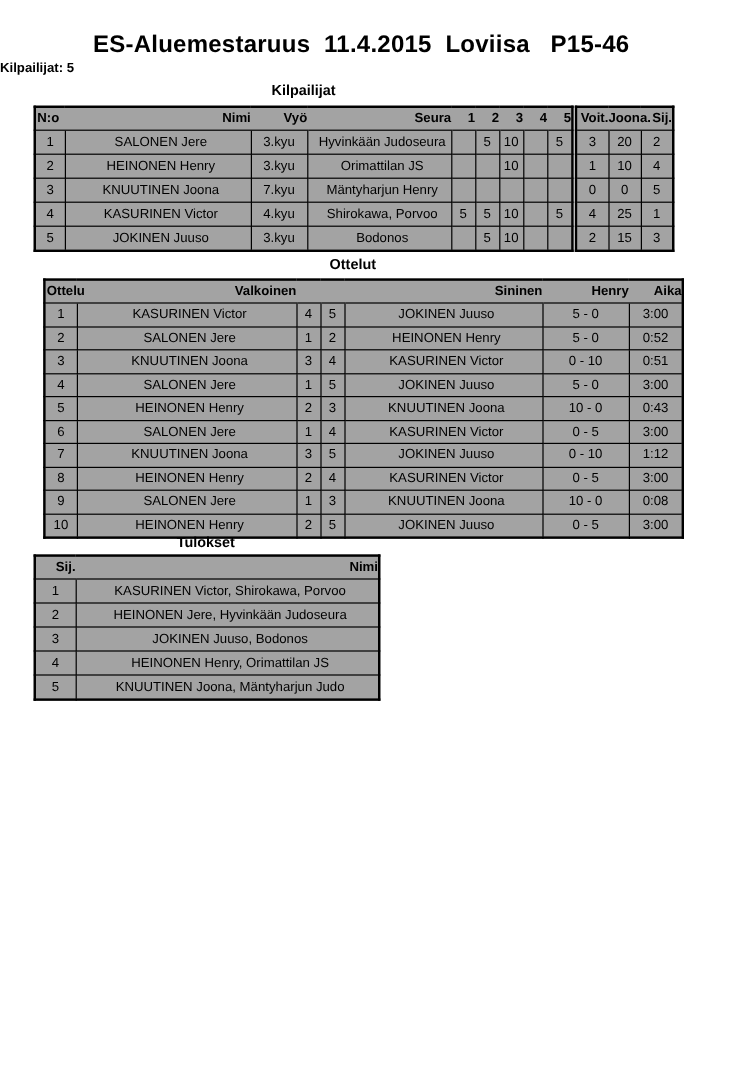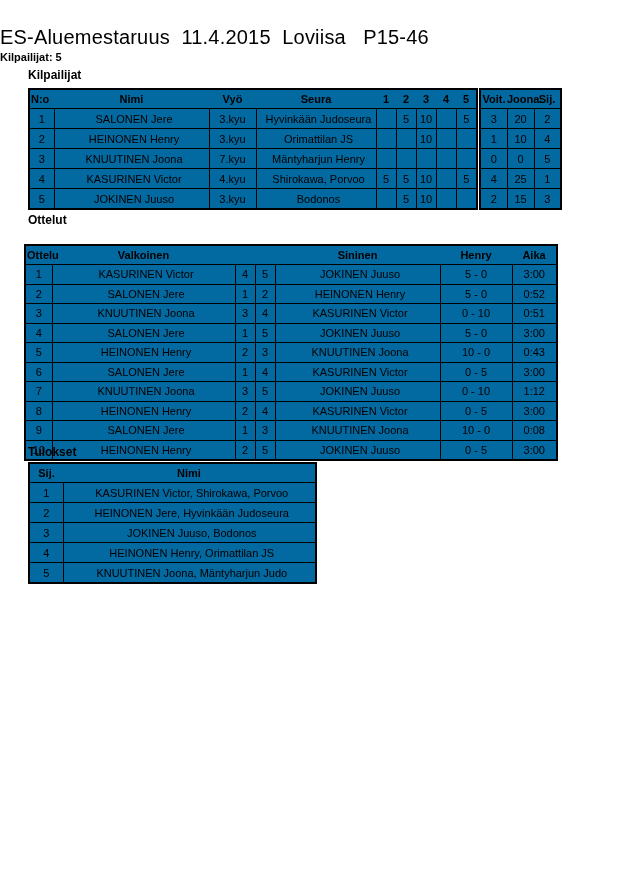--- a/index.html
+++ b/index.html
@@ -2,46 +2,46 @@
 <html><head>
 <meta charset="utf-8">
 <style>
   html,body{margin:0;padding:0;}
   body{
     width:630px;height:891px;background:#ffffff;position:relative;
     font-family:"Liberation Sans", sans-serif;color:#000;
     -webkit-font-smoothing:antialiased;
   }
   .page-title{
-    position:absolute;top:26px;left:0;width:602px;
-    font-size:20px;font-weight:normal;white-space:pre;letter-spacing:0.2px;
+    position:absolute;top:26px;left:0;width:602px;text-align:center;
+    font-size:20px;font-weight:bold;white-space:pre;letter-spacing:0.2px;
   }
   .participants{
     position:absolute;top:51px;left:0;width:598px;text-align:left;
     font-size:11px;font-weight:bold;
   }
-  .sec-title{position:absolute;font-size:12px;font-weight:bold;}
+  .sec-title{position:absolute;font-size:12px;font-weight:bold;text-align:center;}
   #sec1{top:68px;left:28px;width:450px;}
   #sec2{top:213px;left:28px;width:532px;}
   #sec3{top:445px;left:28px;width:287px;}
 
-  table{position:absolute;border-collapse:collapse;table-layout:fixed;background:#0369a1;}
+  table{position:absolute;border-collapse:collapse;table-layout:fixed;background:#a3a3a3;}
   .tbl{border:2px solid #000;}
   th{
     font-weight:bold;font-size:11px;height:18px;padding:0;
-    border:none;border-bottom:1px solid #000;white-space:nowrap;text-align:center;
+    border:none;border-bottom:1px solid #000;white-space:nowrap;text-align:right;
   }
   th.h-left{text-align:left;overflow:visible;padding-left:1px;}
   td{
     font-size:11px;height:19px;padding:0 2px;border:1px solid #000;
     white-space:nowrap;overflow:hidden;text-align:center;vertical-align:middle;
   }
   #tbl-competitors{left:28px;top:88px;width:449px;}
   #tbl-standings{left:479px;top:88px;width:81px;}
-  #tbl-matches{left:24px;top:232px;width:532px;margin-top:12px;}
+  #tbl-matches{left:36px;top:232px;width:532px;}
   #tbl-matches td{height:18.5px;}
   #tbl-results{left:28px;top:462px;width:287px;}
 
   .col-name,.col-club,.col-white,.col-blue{text-align:center;padding-left:7px;}
 </style>
 </head>
 <body>
 
 <div class="page-title">ES-Aluemestaruus  11.4.2015  Loviisa   P15-46</div>
 <div class="participants">Kilpailijat: 5</div>

